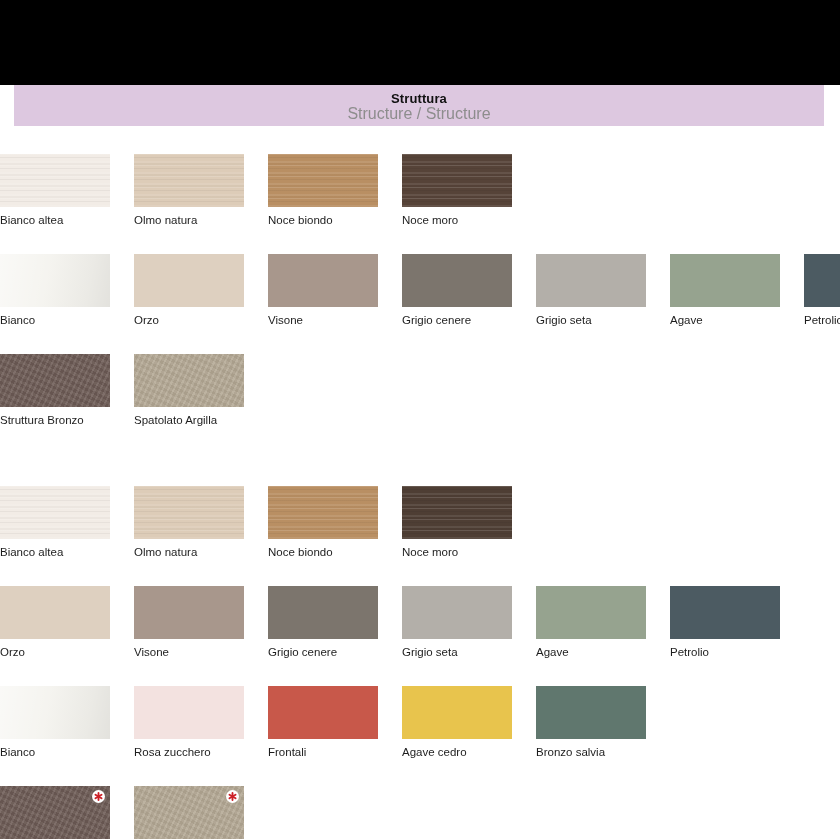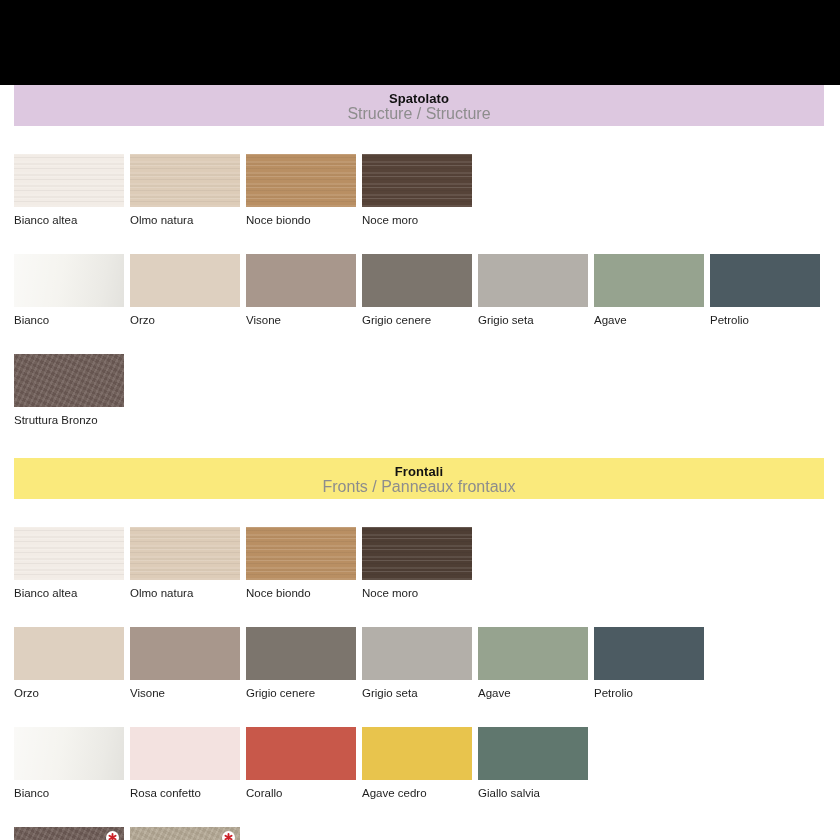--- a/index.html
+++ b/index.html
@@ -58,22 +58,21 @@
   .section-subtitle {
     font-size: 16px;
     color: #8d8d8d;
     line-height: 14px;
     margin-top: 1px;
   }
 
   
   .swatch-row {
     display: flex;
-    padding-left: 14px;
-    gap: 6px;
+    gap: 24px;
   }
   .swatch-cell {
     width: 110px;
     box-sizing: border-box;
   }
   .swatch-chip {
     width: 110px;
     height: 53px;
     position: relative;
     box-sizing: border-box;
@@ -145,21 +144,21 @@
 </style>
 </head>
 <body>
 
 <div class="top-band"></div>
 
 <div class="page">
   <div id="sections-root">
       <div class="section">
         <div class="section-header struttura" style="background: rgb(221, 200, 224);">
-          <div class="section-title">Spatolato</div>
+          <div class="section-title">Struttura</div>
           <div class="section-subtitle">Structure / Structure</div>
         </div>
         <div class="row-gap-hdr"></div>
         <div class="swatch-row">
           <div class="swatch-cell">
             <div class="swatch-chip" style="background: rgb(242, 236, 230);">
               <div class="grain wood"></div>
             </div>
             <div class="swatch-label">Bianco altea</div>
           </div>
@@ -215,29 +214,31 @@
             <div class="swatch-label">Petrolio</div>
           </div>
         </div>
         <div class="row-gap-sm"></div>
         <div class="swatch-row">
           <div class="swatch-cell">
             <div class="swatch-chip" style="background: rgb(109, 91, 85);">
               <div class="grain plaster"></div>
             </div>
             <div class="swatch-label">Struttura Bronzo</div>
+          </div>
+          <div class="swatch-cell">
+            <div class="swatch-chip" style="background: rgb(180, 168, 148);">
+              <div class="grain plaster"></div>
+            </div>
+            <div class="swatch-label">Spatolato Argilla</div>
           </div>
         </div>
       </div>
       <div class="section-gap"></div>
       <div class="section">
-        <div class="section-header frontali" style="background: rgb(250, 234, 124);">
-          <div class="section-title">Frontali</div>
-          <div class="section-subtitle">Fronts / Panneaux frontaux</div>
-        </div>
         <div class="row-gap-hdr"></div>
         <div class="swatch-row">
           <div class="swatch-cell">
             <div class="swatch-chip" style="background: rgb(242, 236, 230);">
               <div class="grain wood"></div>
             </div>
             <div class="swatch-label">Bianco altea</div>
           </div>
           <div class="swatch-cell">
             <div class="swatch-chip" style="background: rgb(221, 204, 184);">
@@ -288,33 +289,33 @@
         <div class="row-gap-sm"></div>
         <div class="swatch-row">
           <div class="swatch-cell">
             <div class="swatch-chip" style="background: rgb(244, 243, 238);">
               <div class="grain sheen"></div>
             </div>
             <div class="swatch-label">Bianco</div>
           </div>
           <div class="swatch-cell">
             <div class="swatch-chip" style="background: rgb(243, 226, 224);"></div>
-            <div class="swatch-label">Rosa confetto</div>
+            <div class="swatch-label">Rosa zucchero</div>
           </div>
           <div class="swatch-cell">
             <div class="swatch-chip" style="background: rgb(200, 88, 74);"></div>
-            <div class="swatch-label">Corallo</div>
+            <div class="swatch-label">Frontali</div>
           </div>
           <div class="swatch-cell">
             <div class="swatch-chip" style="background: rgb(232, 196, 77);"></div>
             <div class="swatch-label">Agave cedro</div>
           </div>
           <div class="swatch-cell">
             <div class="swatch-chip" style="background: rgb(96, 119, 110);"></div>
-            <div class="swatch-label">Giallo salvia</div>
+            <div class="swatch-label">Bronzo salvia</div>
           </div>
         </div>
         <div class="row-gap-sm"></div>
         <div class="swatch-row">
           <div class="swatch-cell">
             <div class="swatch-chip" style="background: rgb(109, 91, 85);">
               <div class="grain plaster"></div>
               <div class="badge-star">
                 <svg width="11" height="11" viewBox="0 0 20 20">
                   <g stroke="#cc2027" stroke-width="3.4" stroke-linecap="round">

